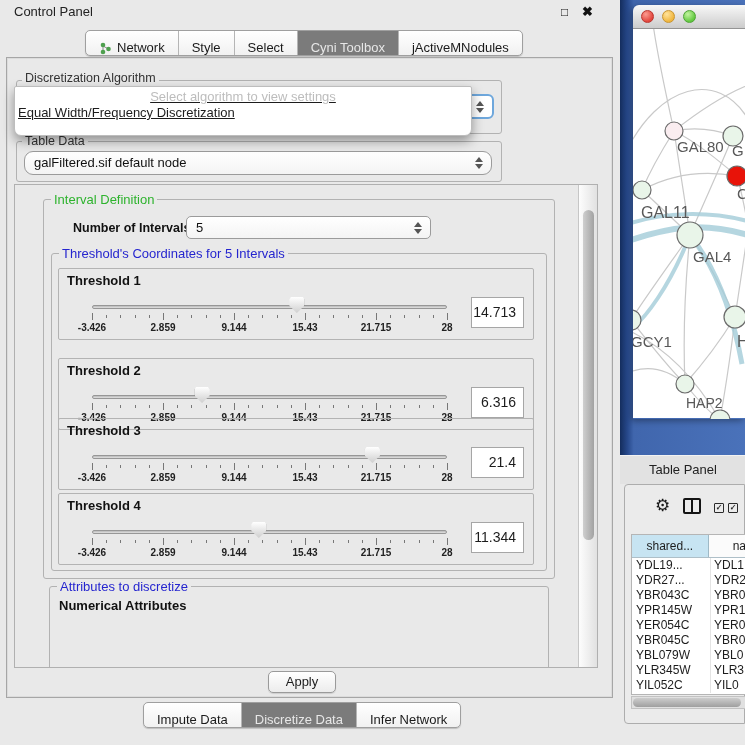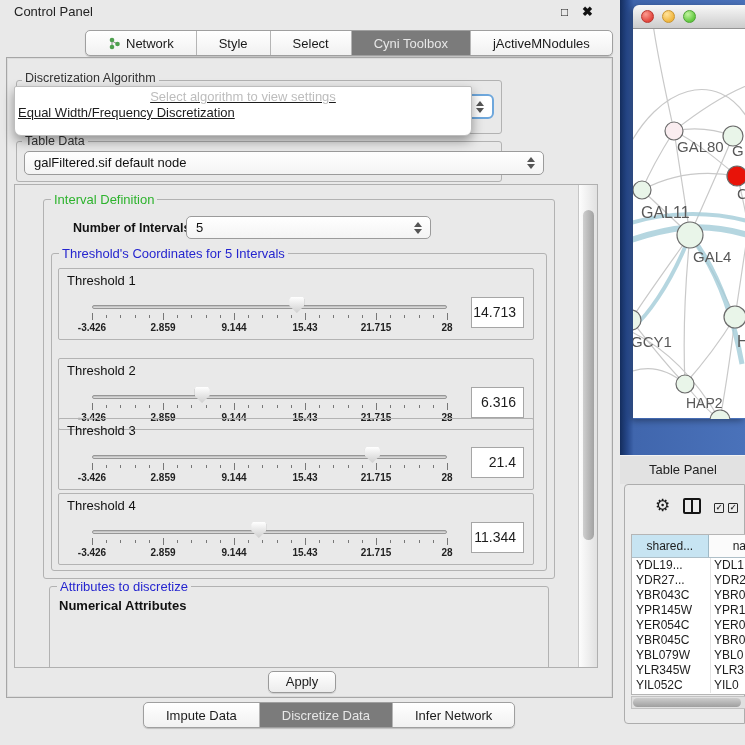--- a/index.html
+++ b/index.html
@@ -8,21 +8,21 @@
   .abs { position:absolute; }
 
   
   #titlebar-text { left:14px; top:4px; font-size:13px; color:#222; }
   #float-icon { left:561px; top:5px; font-size:12px; color:#111; font-weight:bold; }
   #close-icon { left:582px; top:4px; font-size:13px; color:#111; font-weight:bold; }
 
   .tabbar { display:flex; height:26px; border:1px solid #9f9f9f; border-radius:5px;
             background:linear-gradient(#ffffff,#f1f1f1); overflow:hidden;
             box-shadow:0 1px 1px rgba(0,0,0,.18); }
-  .seg { display:flex; align-items:center; padding:0 22px; font-size:13px; color:#1a1a1a; cursor:default; }
+  .seg { display:flex; align-items:flex-end; padding:0 13px; font-size:13px; color:#1a1a1a; cursor:default; }
   .seg + .seg { border-left:1px solid #b5b5b5; }
   .seg.sel { background:var(--sel_tab); color:#e7e7e7; }
   .seg .net-ico { margin-right:5px; display:inline-flex; }
   #top-tabs { left:85px; top:30px; }
   #bottom-tabs { left:143px; top:702px; }
 
   #outer-panel { left:6px; top:57px; width:607px; height:641px; border:1px solid #a6a6a6;
                  box-shadow:inset 0 0 0 1px #dcdcdc; }
 
   .grouplab { font-size:12.5px; color:#333; background:#e9e9e9; padding:0 3px; z-index:2; }
@@ -39,32 +39,32 @@
                 border:1px solid #bdbdbd; border-radius:2px 2px 7px 7px;
                 box-shadow:0 5px 12px rgba(0,0,0,.38); z-index:5; padding-top:2px;text-decoration:underline; }
   .pop-row { height:16px; line-height:16px; font-size:13px; padding-left:3px; white-space:nowrap; }
   .pop-placeholder { text-align:center; color:#bdbdbd; padding-left:0; }
   .pop-bold { font-weight:bold; }
 
   #tdata-group { left:16px; top:141px; width:486px; height:41px; border:1px solid #b2b2b2; border-radius:3px; }
   #tdata-label { left:22px; top:134px; }
   .combo { background:linear-gradient(#ffffff,#f4f4f4); border:1px solid #9b9b9b; border-radius:5px;
            font-size:13px; color:#111; line-height:22px; padding-left:9px; }
-  #tdata-combo { left:24px; top:151px; width:520px; height:24px; }
+  #tdata-combo { left:24px; top:151px; width:468px; height:24px;border-radius:9px; }
 
   #scrollpane { left:14px; top:184px; width:584px; height:484px; border:1px solid #b0b0b0; overflow:hidden; }
   #interval-group { left:28px; top:14px; width:512px; height:380px; border:1px solid #b2b2b2; border-radius:3px; }
   #interval-label { left:36px; top:7px; color:var(--green_label); font-size:13px; }
   #noi-label { left:58px; top:36px; font-size:12.5px; font-weight:bold; color:#111; }
   #noi-combo { left:171px; top:31px; width:245px; height:23px; line-height:21px; }
   #thr-group { left:36px; top:68px; width:496px; height:318px; border:1px solid #b2b2b2; border-radius:3px; }
   #thr-group-label { left:44px; top:61px; color:var(--blue_label); font-size:13px; }
 
   .thr { position:absolute; left:43px; width:476px; height:72px; border:1px solid #b3b3b3; border-radius:2px; }
-  .thr-title { position:absolute; left:8px; top:4px; font-size:13px; font-weight:normal; color:#111; }
+  .thr-title { position:absolute; left:8px; top:4px; font-size:13px; font-weight:bold; color:#111; }
   .track { position:absolute; left:33px; top:36px; width:355px; height:4px;
            background:linear-gradient(#b9b9b9,#e2e2e2); border:1px solid #979797; border-radius:3px; }
   .handle { position:absolute; top:28px; width:15px; height:16px;
             background:linear-gradient(#ffffff,#cfcfcf);
             clip-path:polygon(10% 0,90% 0,100% 15%,100% 55%,50% 100%,0 55%,0 15%);
             filter:drop-shadow(0 0 1px #787878); }
   .ticks { position:absolute; left:33px; top:44px; width:355px; height:8px; }
   .tk { position:absolute; top:2px; width:1px; height:3px; background:#777; }
   .tk.mj { top:0; height:7px; }
   .tklabels { position:absolute; left:33px; top:53px; width:355px; height:12px; }

